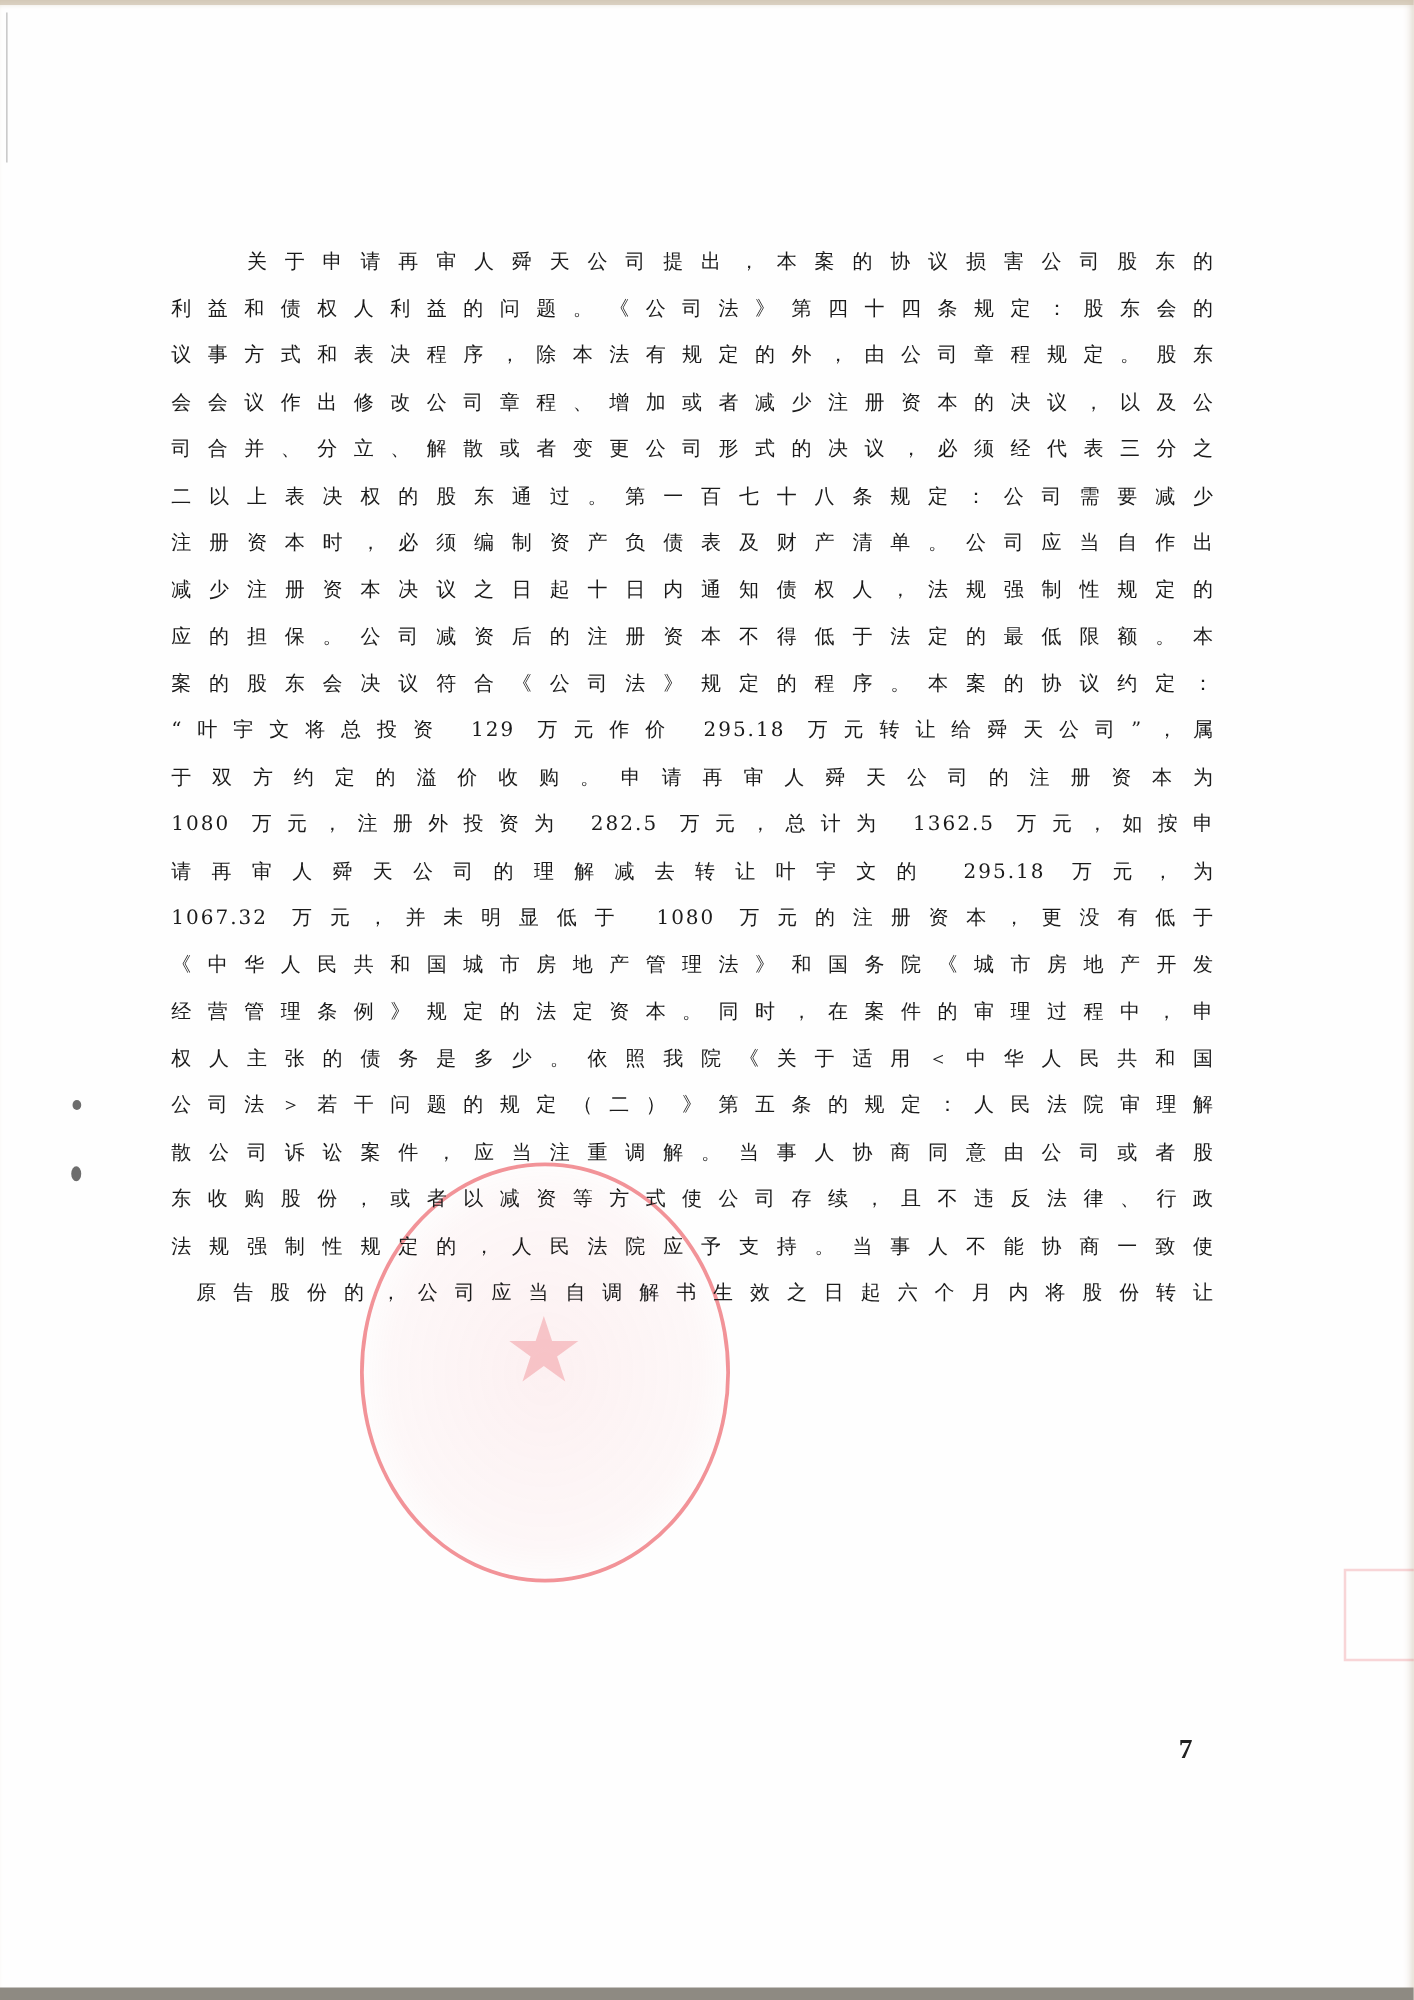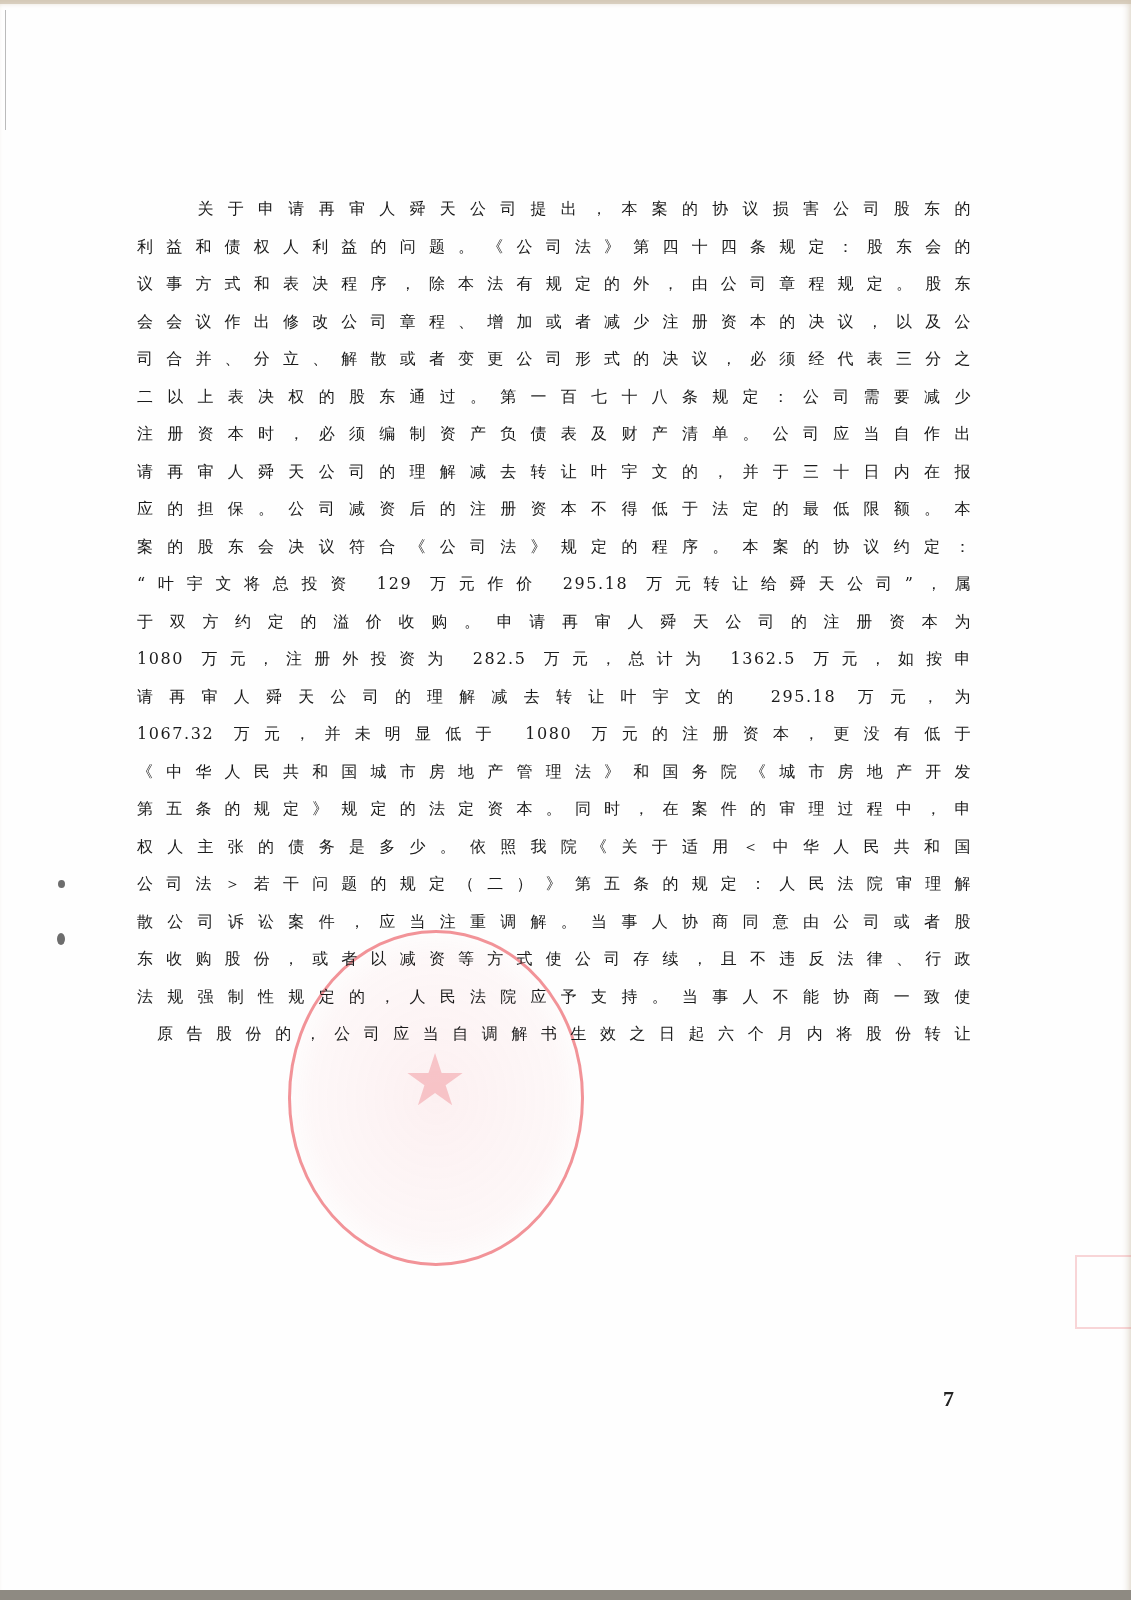--- a/index.html
+++ b/index.html
@@ -59,30 +59,30 @@
   <div class="seal2"></div>
 
   <div class="body-text">
     <span class="line">　　关于申请再审人舜天公司提出，本案的协议损害公司股东的</span>
     <span class="line">利益和债权人利益的问题。《公司法》第四十四条规定：股东会的</span>
     <span class="line">议事方式和表决程序，除本法有规定的外，由公司章程规定。股东</span>
     <span class="line">会会议作出修改公司章程、增加或者减少注册资本的决议，以及公</span>
     <span class="line">司合并、分立、解散或者变更公司形式的决议，必须经代表三分之</span>
     <span class="line">二以上表决权的股东通过。第一百七十八条规定：公司需要减少</span>
     <span class="line">注册资本时，必须编制资产负债表及财产清单。公司应当自作出</span>
-    <span class="line">请再审人舜天公司的理解减去转让叶宇文的，并于三十日内在报</span>
+    <span class="line">减少注册资本决议之日起十日内通知债权人，法规强制性规定的</span>
     <span class="line">应的担保。公司减资后的注册资本不得低于法定的最低限额。本</span>
     <span class="line">案的股东会决议符合《公司法》规定的程序。本案的协议约定：</span>
     <span class="line">“叶宇文将总投资 129 万元作价 295.18 万元转让给舜天公司”，属</span>
     <span class="line">于双方约定的溢价收购。申请再审人舜天公司的注册资本为</span>
     <span class="line">1080 万元，注册外投资为 282.5 万元，总计为 1362.5 万元，如按申</span>
     <span class="line">请再审人舜天公司的理解减去转让叶宇文的 295.18 万元，为</span>
     <span class="line">1067.32 万元，并未明显低于 1080 万元的注册资本，更没有低于</span>
     <span class="line">《中华人民共和国城市房地产管理法》和国务院《城市房地产开发</span>
-    <span class="line">第五条的规定》规定的法定资本。同时，在案件的审理过程中，申</span>
+    <span class="line">经营管理条例》规定的法定资本。同时，在案件的审理过程中，申</span>
     <span class="line">权人主张的债务是多少。依照我院《关于适用＜中华人民共和国</span>
     <span class="line">公司法＞若干问题的规定（二）》第五条的规定：人民法院审理解</span>
     <span class="line">散公司诉讼案件，应当注重调解。当事人协商同意由公司或者股</span>
     <span class="line">东收购股份，或者以减资等方式使公司存续，且不违反法律、行政</span>
     <span class="line">法规强制性规定的，人民法院应予支持。当事人不能协商一致使</span>
     <span class="line last">原告股份的，公司应当自调解书生效之日起六个月内将股份转让</span>
   </div>
 
   <div class="page-number">7</div>
 

